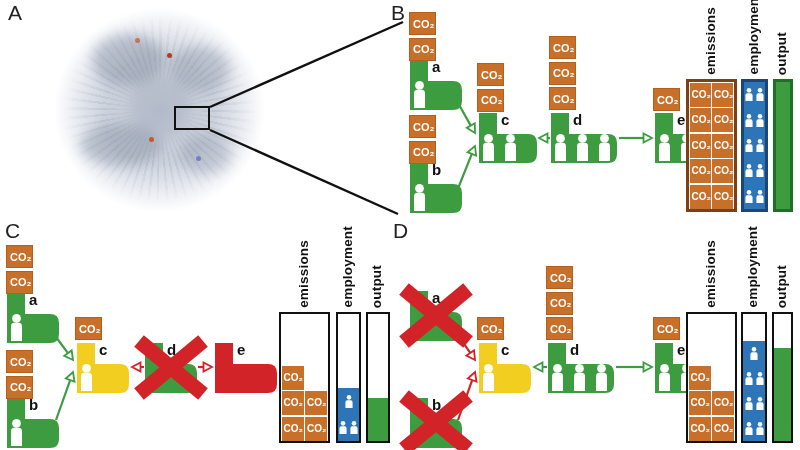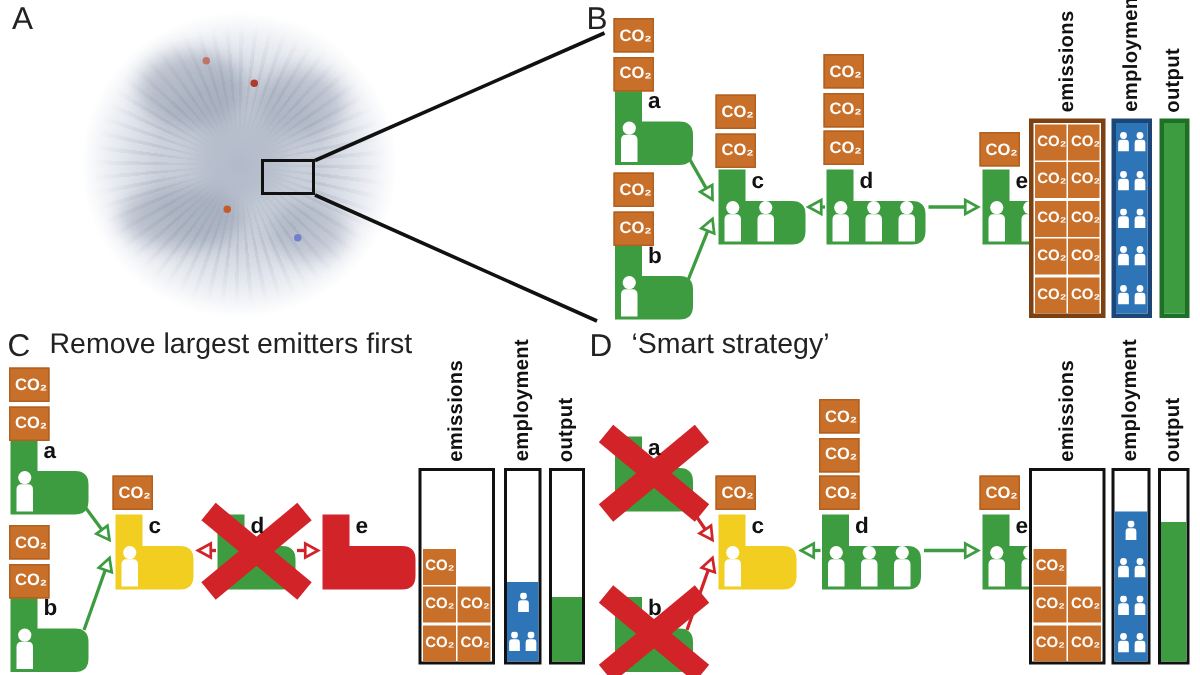--- a/index.html
+++ b/index.html
@@ -47,23 +47,21 @@
     <div class="patch" style="left:78px;top:70px;width:60px;height:60px;background:rgba(150,160,180,0.25);"></div>
     <div class="speck" style="left:115px;top:47px;background:#b23a28;"></div>
     <div class="speck" style="left:83px;top:32px;background:#c05838;opacity:0.7;"></div>
     <div class="speck" style="left:97px;top:131px;background:#c65a28;"></div>
     <div class="speck" style="left:144px;top:150px;background:#7280cc;"></div>
   </div>
   <div class="inset-box"></div>
 
   <div class="panel-label" style="left:391px;top:1px;">B</div>
   <div class="panel-label" style="left:5px;top:219px;">C</div>
-  <div class="panel-title" style="left:33px;top:220px;">Remove largest emitters first</div>
   <div class="panel-label" style="left:393px;top:219px;">D</div>
-  <div class="panel-title" style="left:421px;top:220px;">‘Smart strategy’</div>
 
   <svg id="scene" width="800" height="450" viewBox="0 0 800 450">
       <line x1="210" y1="107" x2="403" y2="22" stroke="#111111" stroke-width="2.4"></line>
       <line x1="210" y1="130" x2="398" y2="214" stroke="#111111" stroke-width="2.4"></line>
       <g>
         <line x1="458" y1="103" x2="470.80939313816253" y2="125.6048114202868" stroke="#3d9c40" stroke-width="2.2"></line>
         <polygon points="475,133 466.8072910832589,127.87266925139885 474.81149519306615,123.33695358917474" fill="#fff" stroke="#3d9c40" stroke-width="1.8"></polygon>
       </g>
       <g>
         <line x1="455" y1="196" x2="471.84317925099015" y2="153.8920518725247" stroke="#3d9c40" stroke-width="2.2"></line>

